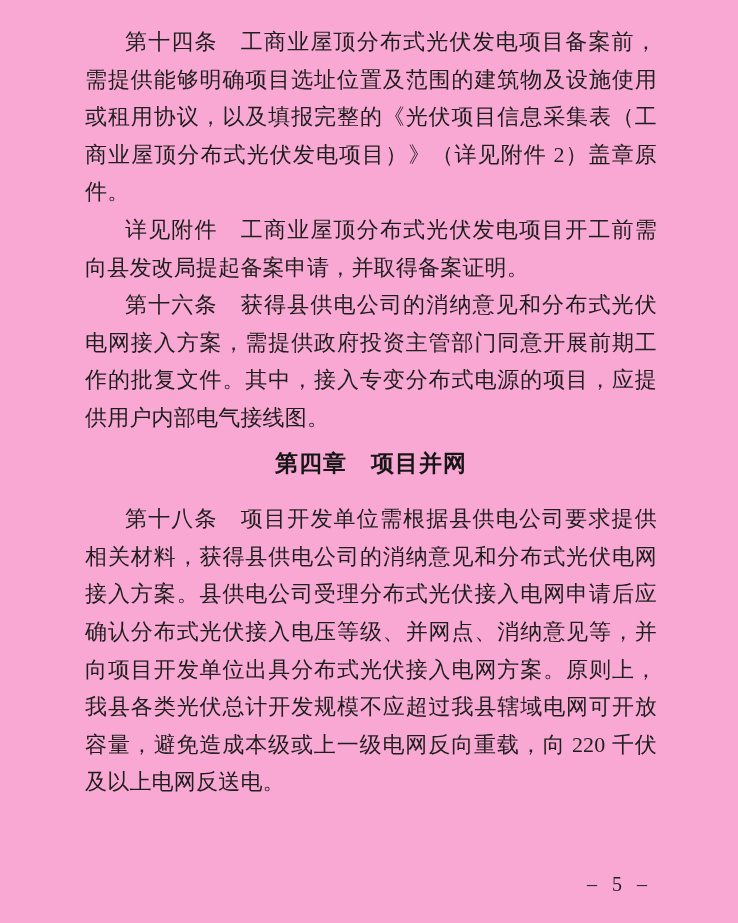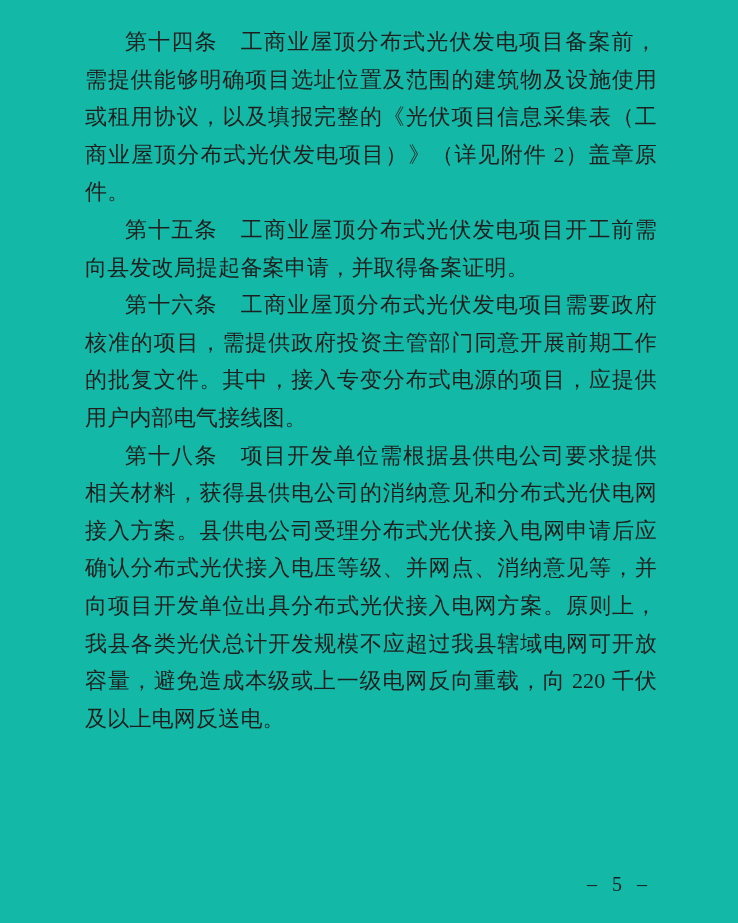--- a/index.html
+++ b/index.html
@@ -11,21 +11,21 @@
     height: 923px;
     background: #ffffff;
     position: relative;
     overflow: hidden;
     font-family: "Liberation Serif", "DejaVu Serif", serif;
     color: #1e1e1e;
   }
   .page {
     position: absolute;
     inset: 0;
-    background: #14b8a6;
+    background: #f9a8d4;
   }
   .body-text {
     position: absolute;
     left: 85px;
     top: 23px;
     width: 572px;
     font-size: 22px;
     line-height: 37.6px;
     text-align: justify;
     text-justify: inter-ideograph;
@@ -55,18 +55,19 @@
     color: #1e1e1e;
     white-space: nowrap;
   }
 </style>
 </head>
 <body>
 
 <div class="page">
   <div class="body-text">
     <p class="para">第十四条　工商业屋顶分布式光伏发电项目备案前，需提供能够明确项目选址位置及范围的建筑物及设施使用或租用协议，以及填报完整的《光伏项目信息采集表（工商业屋顶分布式光伏发电项目）》（详见附件 2）盖章原件。</p>
-    <p class="para">第十五条　工商业屋顶分布式光伏发电项目开工前需向县发改局提起备案申请，并取得备案证明。</p>
-    <p class="para">第十六条　工商业屋顶分布式光伏发电项目需要政府核准的项目，需提供政府投资主管部门同意开展前期工作的批复文件。其中，接入专变分布式电源的项目，应提供用户内部电气接线图。</p>
+    <p class="para">详见附件　工商业屋顶分布式光伏发电项目开工前需向县发改局提起备案申请，并取得备案证明。</p>
+    <p class="para">第十六条　获得县供电公司的消纳意见和分布式光伏电网接入方案，需提供政府投资主管部门同意开展前期工作的批复文件。其中，接入专变分布式电源的项目，应提供用户内部电气接线图。</p>
+    <h2 class="chapter">第四章　项目并网</h2>
     <p class="para">第十八条　项目开发单位需根据县供电公司要求提供相关材料，获得县供电公司的消纳意见和分布式光伏电网接入方案。县供电公司受理分布式光伏接入电网申请后应确认分布式光伏接入电压等级、并网点、消纳意见等，并向项目开发单位出具分布式光伏接入电网方案。原则上，我县各类光伏总计开发规模不应超过我县辖域电网可开放容量，避免造成本级或上一级电网反向重载，向 220 千伏及以上电网反送电。</p>
   </div>
   <div class="page-number">– 5 –</div>
 </div>
 
 </body></html>

